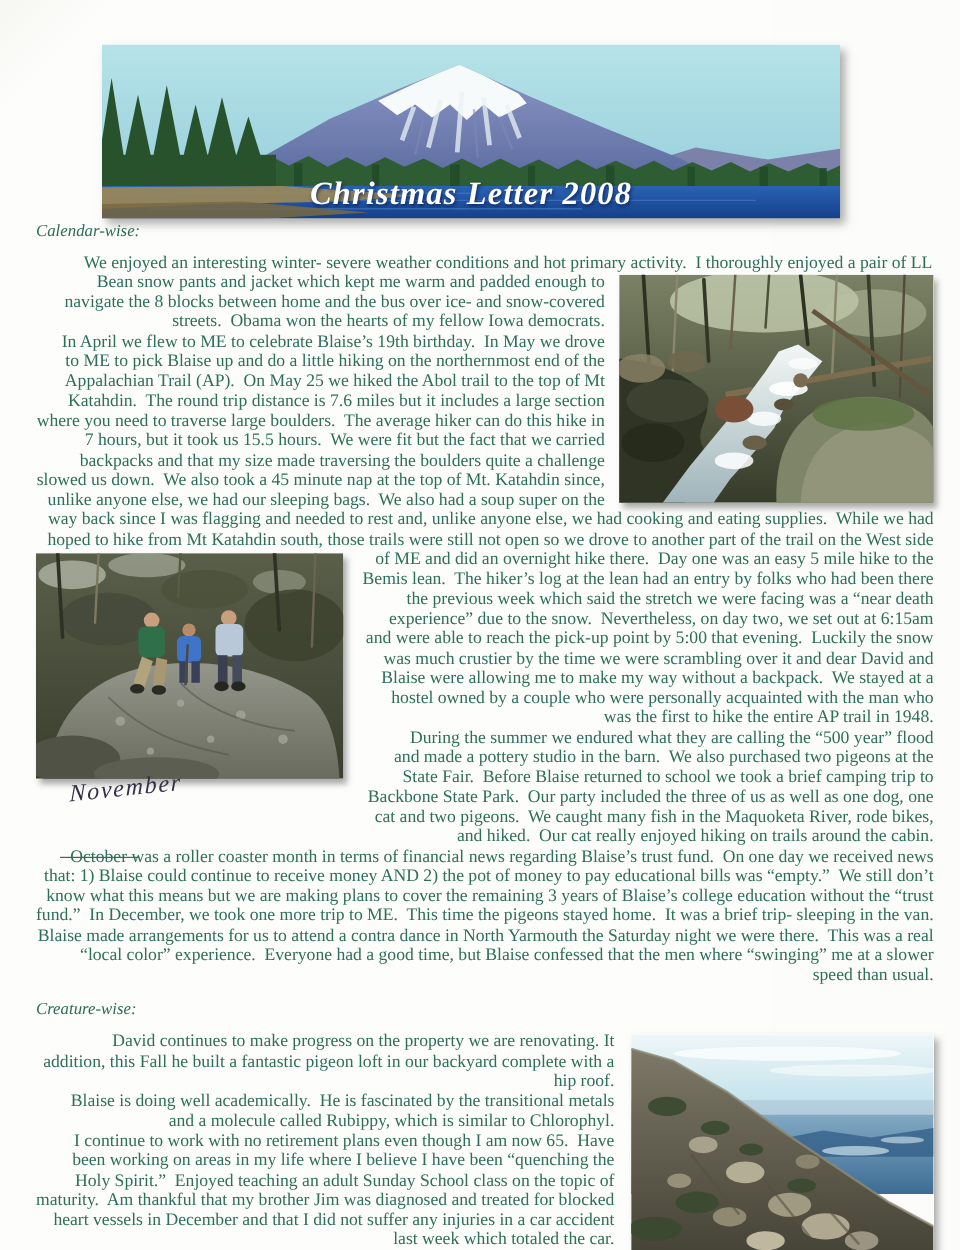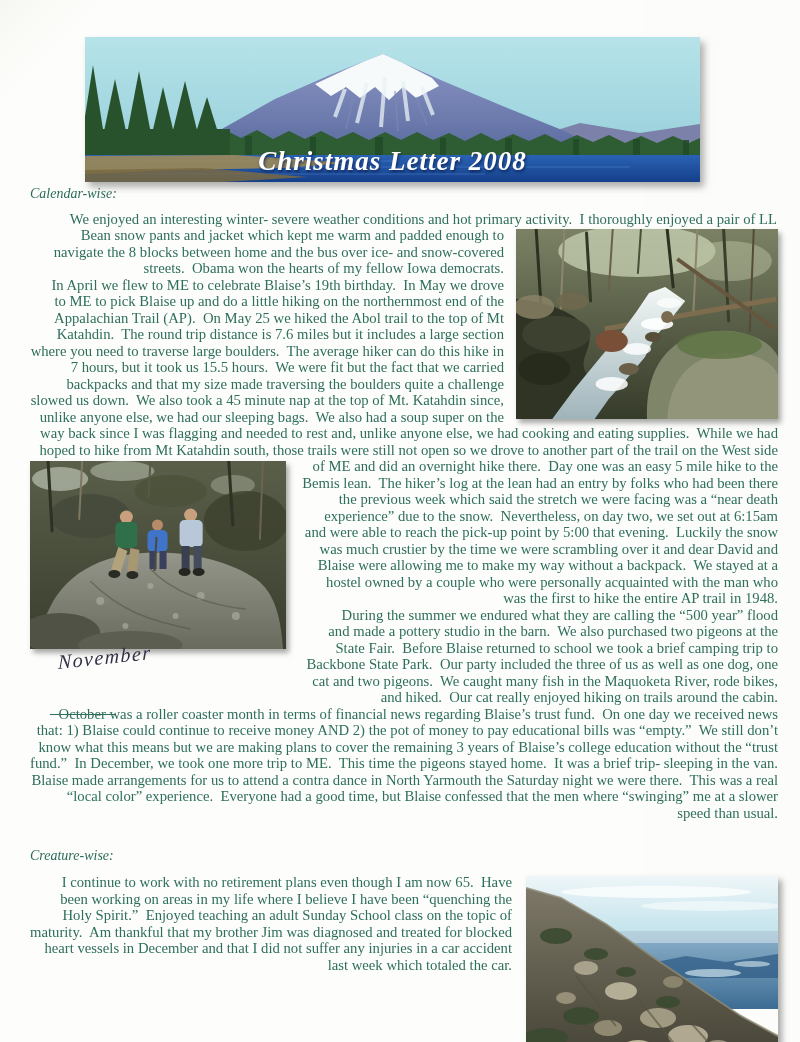--- a/index.html
+++ b/index.html
@@ -12,21 +12,21 @@
     box-shadow:4px 5px 7px rgba(110,110,110,.55);}
   .header-photo svg{display:block;width:100%;height:100%;}
   .header-title{position:absolute;left:0;right:0;bottom:5px;text-align:center;
     font-style:italic;font-weight:bold;font-size:27px;letter-spacing:1px;
     color:#ffffff;text-shadow:1px 2px 3px rgba(10,25,70,.75);}
 
   
   .body-col{position:absolute;left:30px;top:186px;width:748px;}
   .sec-head{font-style:italic;font-weight:normal;font-size:14px;line-height:1.2;
     color:#2a6b59;margin:0 0 8px 0;}
-  .head-creature{clear:both;margin-top:27px;margin-bottom:9px;}
+  .head-creature{clear:both;margin-top:13px;margin-bottom:9px;}
   .para{margin:0;font-size:14.7px;line-height:16.5px;color:#2e6e5c;white-space:pre-wrap;text-align:right;}
   .indent{text-indent:20px;}
   .p-october{clear:left;text-indent:10px;}
 
   
   .fr-spacer{float:right;width:1px;height:18px;}
   .photo-stream{float:right;clear:right;width:262px;height:190px;margin:0 0 6px 12px;
     box-shadow:3px 4px 5px rgba(100,100,100,.55);white-space:normal;}
   .g-float{float:left;width:256px;margin:3px 14px 2px 0;white-space:normal;}
   .g-photo{width:256px;height:188px;box-shadow:3px 4px 5px rgba(100,100,100,.55);}
@@ -267,18 +267,19 @@
             <ellipse cx="80" cy="152" rx="14" ry="8" fill="#8f English" opacity="0"></ellipse>
             <ellipse cx="82" cy="152" rx="14" ry="8" fill="#8f8972"></ellipse>
             <ellipse cx="162" cy="160" rx="20" ry="11" fill="#b0a890"></ellipse>
             <ellipse cx="40" cy="122" rx="10" ry="6" fill="#978f78"></ellipse>
             <ellipse cx="112" cy="172" rx="16" ry="8" fill="#c0b89e"></ellipse>
             <ellipse cx="192" cy="172" rx="14" ry="8" fill="#9a9480"></ellipse>
             <ellipse cx="147" cy="106" rx="10" ry="6" fill="#8a846e"></ellipse>
           </g>
           <path d="M50,100 L90,150 M110,120 L150,170 M150,130 L190,175" stroke="#55523f" stroke-width="2" opacity="0.6"></path>
         </svg>
-          </span></p>
+          </span><span>David continues to make progress on the property we are renovating. It addition, this Fall he built a fantastic pigeon loft in our backyard complete with a hip roof.</span></p>
+        <p class="para indent"><span>Blaise is doing well academically.  He is fascinated by the transitional metals and a molecule called Rubippy, which is similar to Chlorophyl.</span></p>
         <p class="para indent"><span>I continue to work with no retirement plans even though I am now 65.  Have been working on areas in my life where I believe I have been “quenching the Holy Spirit.”  Enjoyed teaching an adult Sunday School class on the topic of maturity.  Am thankful that my brother Jim was diagnosed and treated for blocked heart vessels in December and that I did not suffer any injuries in a car accident last week which totaled the car.</span></p>
     </div>
 
   </div>
 </div>
 
 </body></html>

